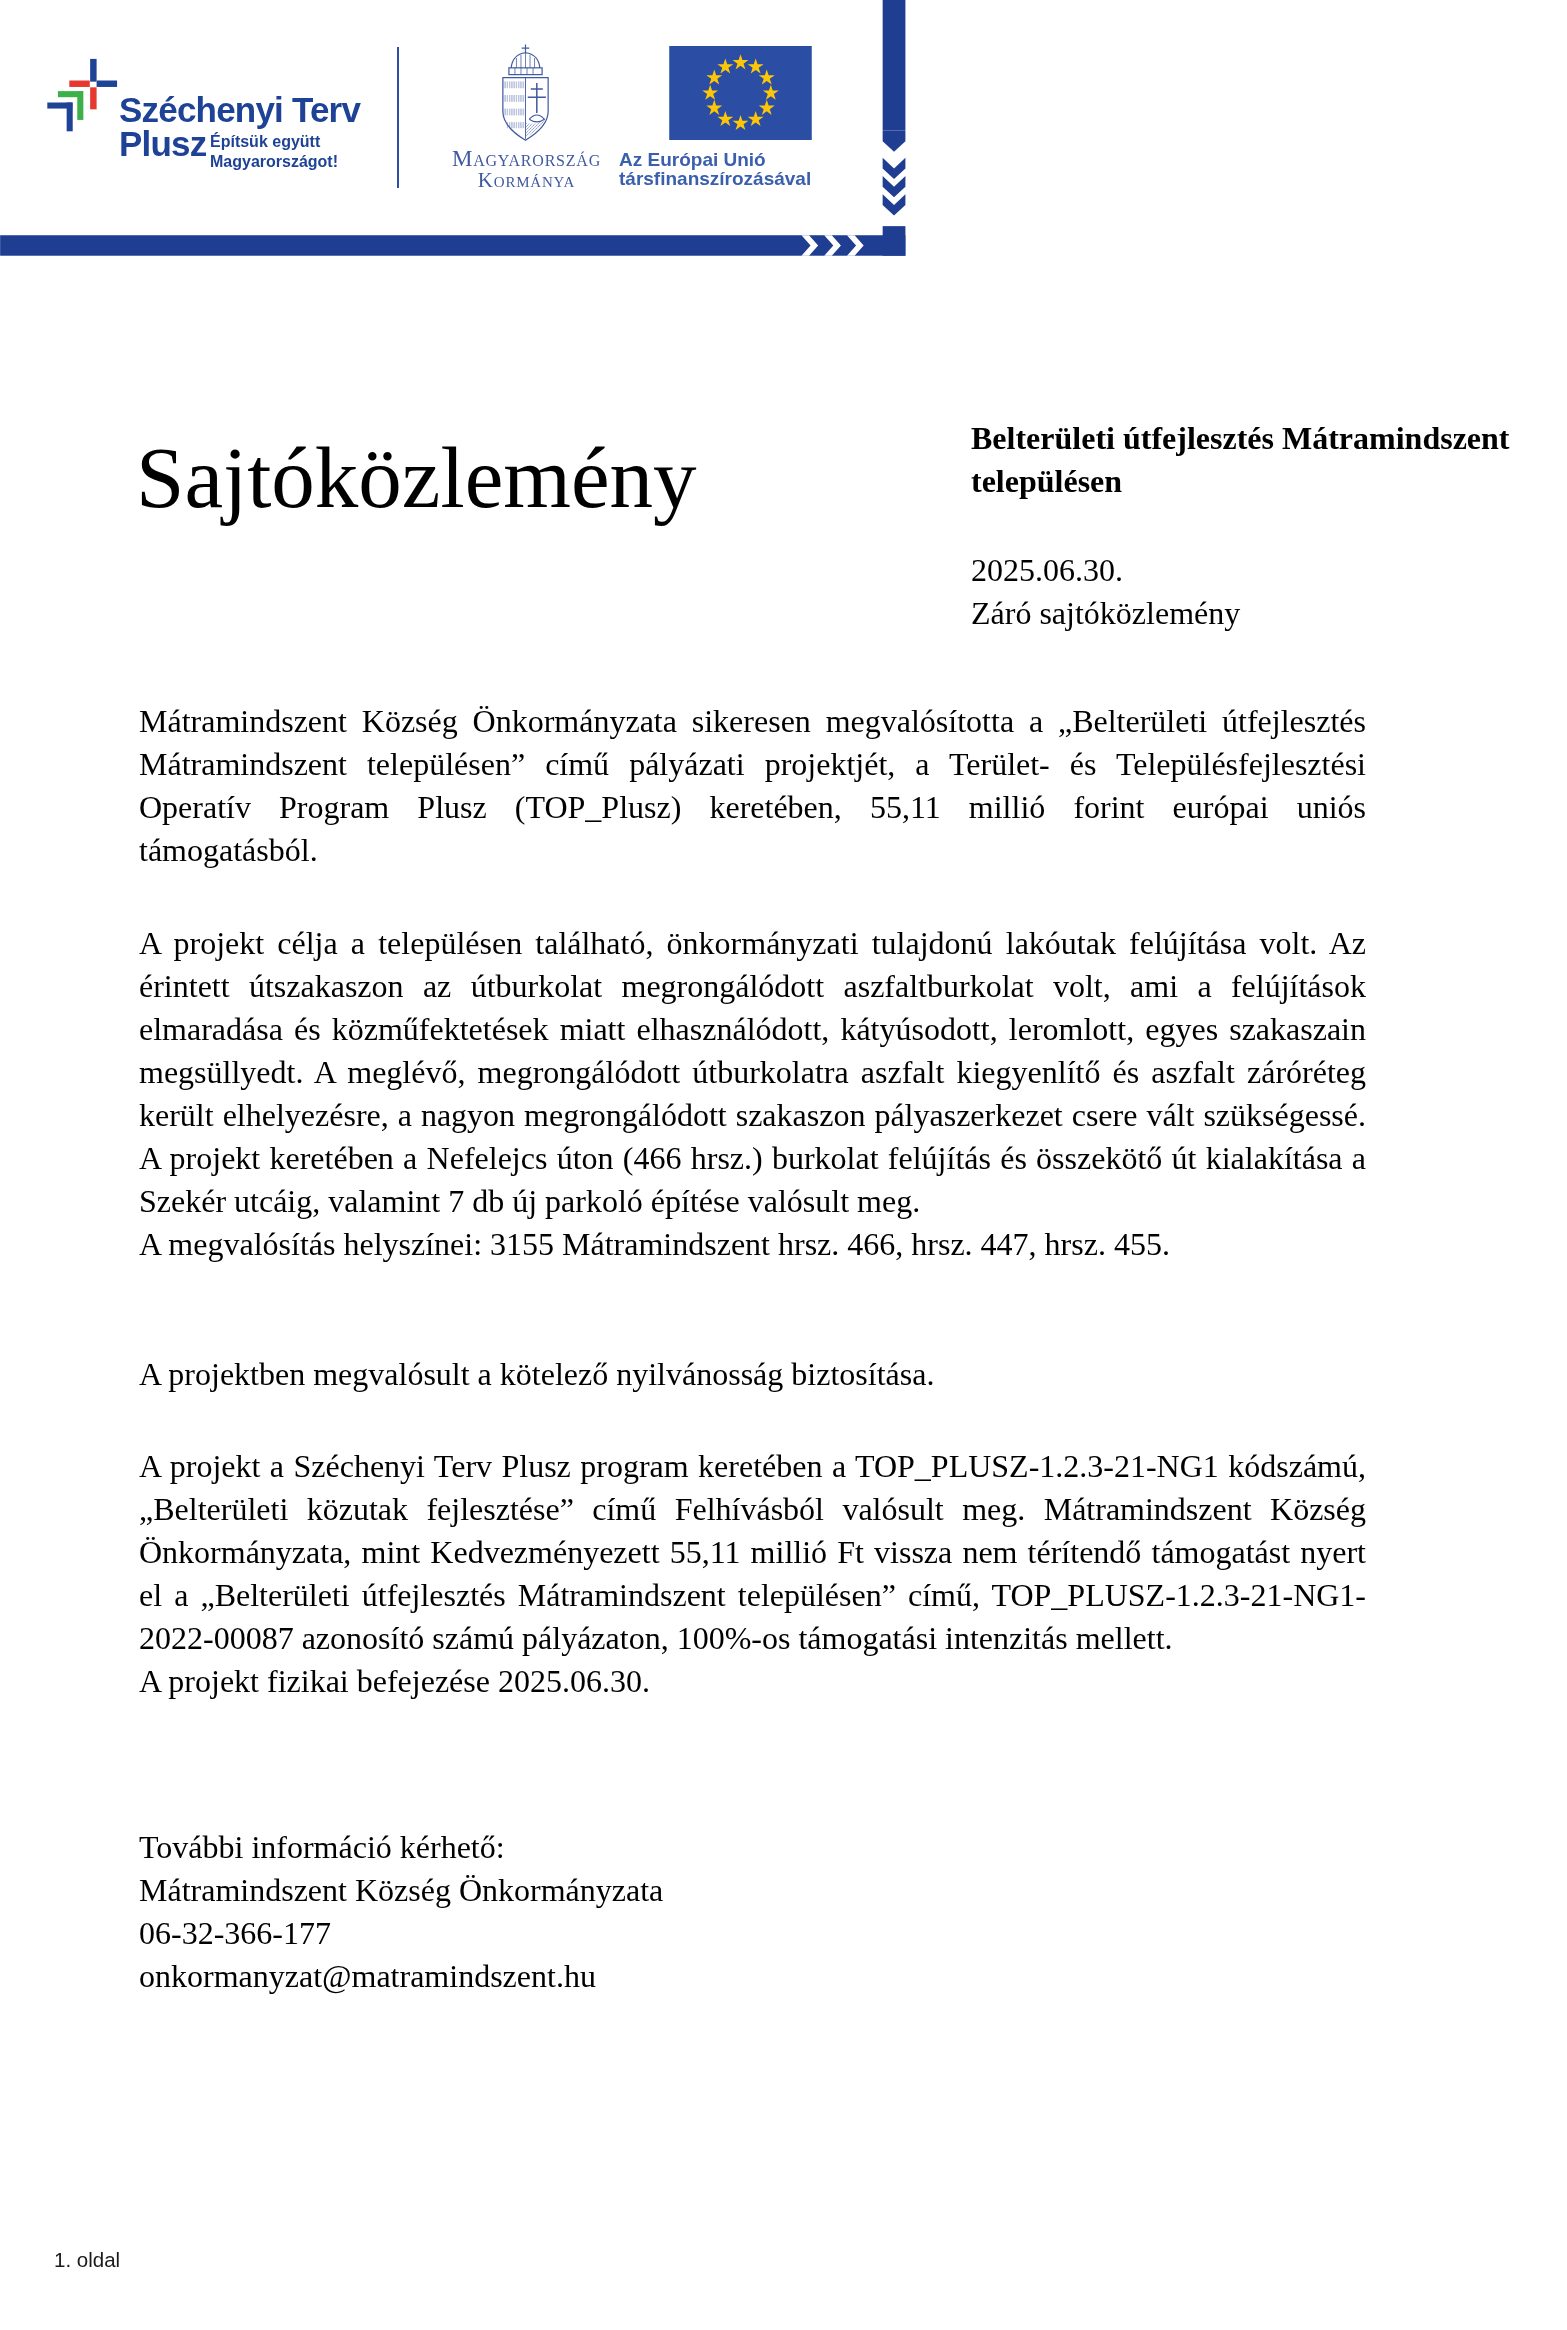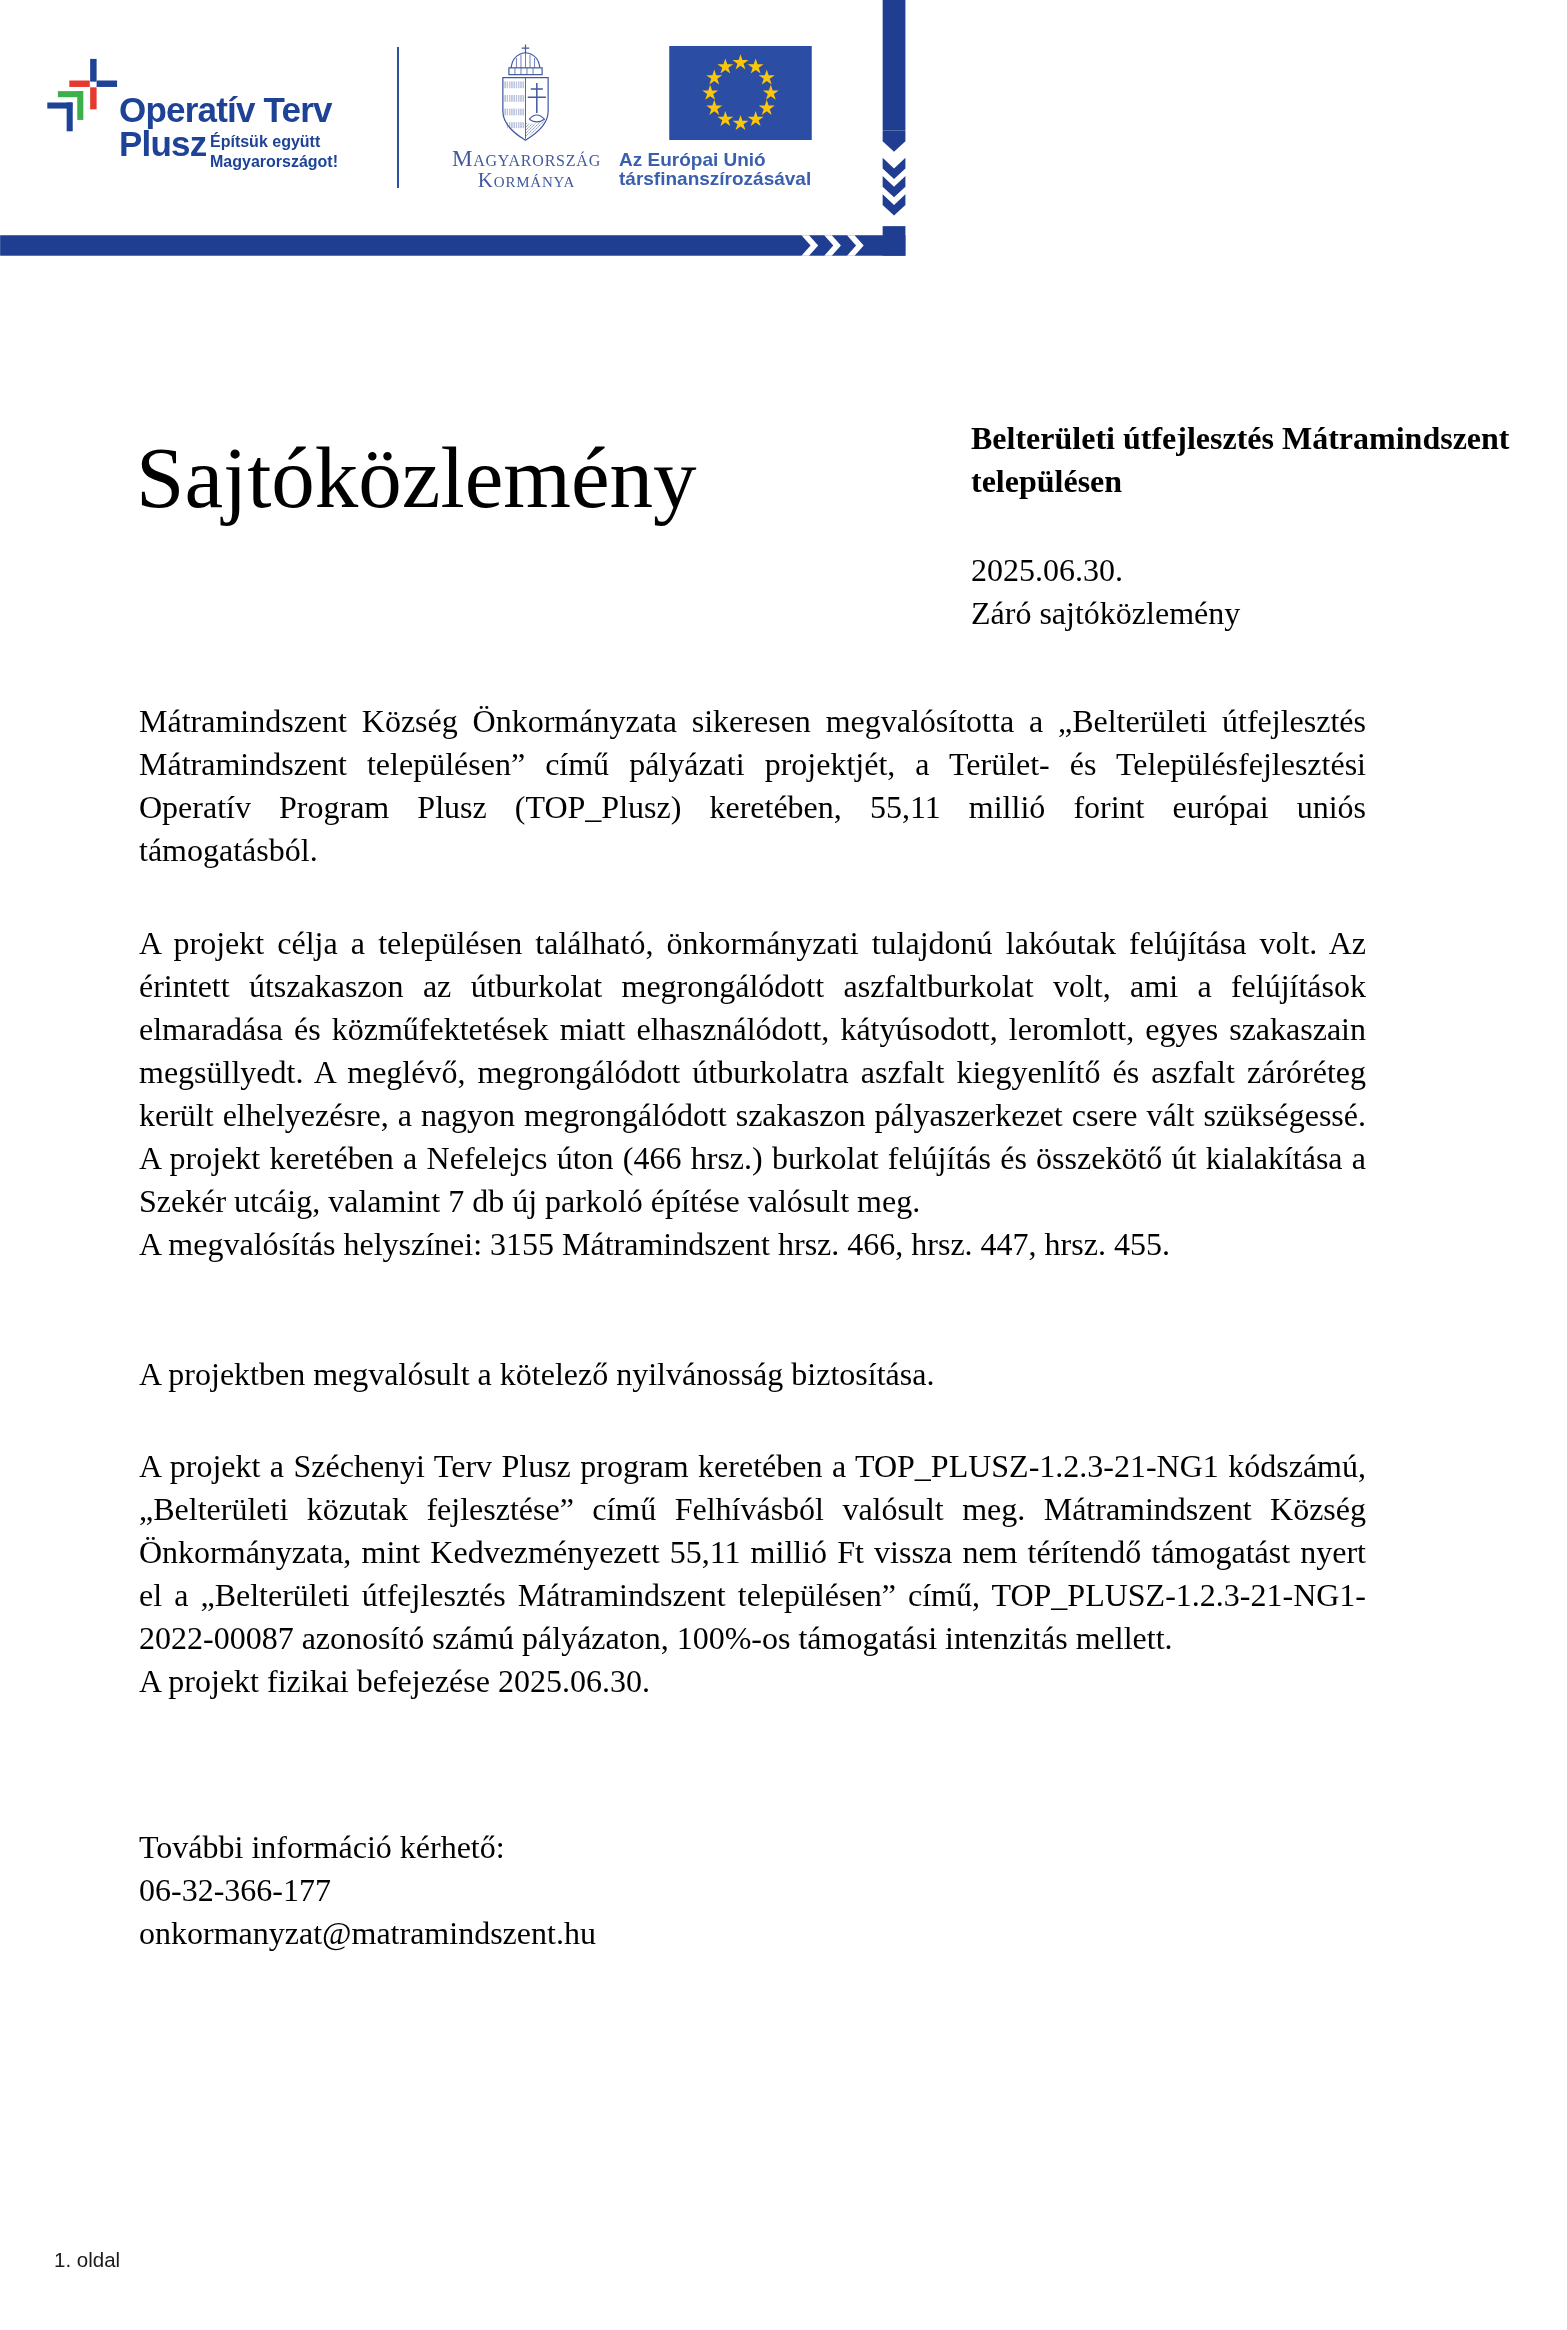--- a/index.html
+++ b/index.html
@@ -66,21 +66,21 @@
     <svg class="abs sz-icon" viewBox="0 0 120 120" aria-hidden="true">
       <rect x="63.5" y="17" width="8.5" height="30" fill="#1d4296"></rect>
       <rect x="72" y="45.5" width="27" height="8.5" fill="#1d4296"></rect>
       <rect x="36" y="45.5" width="27" height="8.5" fill="#e6382e"></rect>
       <rect x="63.5" y="54.5" width="8.5" height="29" fill="#e6382e"></rect>
       <rect x="21" y="59.5" width="33" height="8" fill="#3cb14a"></rect>
       <rect x="46.5" y="59.5" width="8" height="38" fill="#3cb14a"></rect>
       <rect x="7" y="74.5" width="33" height="8" fill="#1d4296"></rect>
       <rect x="32.5" y="74.5" width="8" height="38" fill="#1d4296"></rect>
     </svg>
-    <div class="abs sz-name1">Operatív Terv</div>
+    <div class="abs sz-name1">Széchenyi Terv</div>
     <div class="abs sz-name2">Plusz</div>
     <div class="abs sz-tag1">Építsük együtt</div>
     <div class="abs sz-tag2">Magyarországot!</div>
 
     <div class="abs divider"></div>
 
     <svg class="abs arms" viewBox="0 0 110 136" aria-hidden="true">
       <defs>
         <pattern id="vhatch" width="3" height="3" patternUnits="userSpaceOnUse">
           <path d="M1,0 V3" stroke="#40599f" stroke-width="0.7"></path>
@@ -169,20 +169,21 @@
 
     <div class="abs body-text p3">A projektben megvalósult a kötelező nyilvánosság biztosítása.</div>
 
     <div class="abs body-text p4">
       <div class="just">A projekt a Széchenyi Terv Plusz program keretében a TOP_PLUSZ-1.2.3-21-NG1 kódszámú, „Belterületi közutak fejlesztése” című Felhívásból valósult meg. Mátramindszent Község Önkormányzata, mint Kedvezményezett 55,11 millió Ft vissza nem térítendő támogatást nyert el a „Belterületi útfejlesztés Mátramindszent településen” című, TOP_PLUSZ-1.2.3-21-NG1-2022-00087 azonosító számú pályázaton, 100%-os támogatási intenzitás mellett.</div>
       <div>A projekt fizikai befejezése 2025.06.30.</div>
     </div>
 
     <div class="abs body-text contact">
       <div>További információ kérhető:</div>
+      <div>Mátramindszent Község Önkormányzata</div>
       <div>06-32-366-177</div>
       <div>onkormanyzat@matramindszent.hu</div>
     </div>
 
   </main>
 
   <footer>
     <div class="abs footer">1. oldal</div>
   </footer>
 

